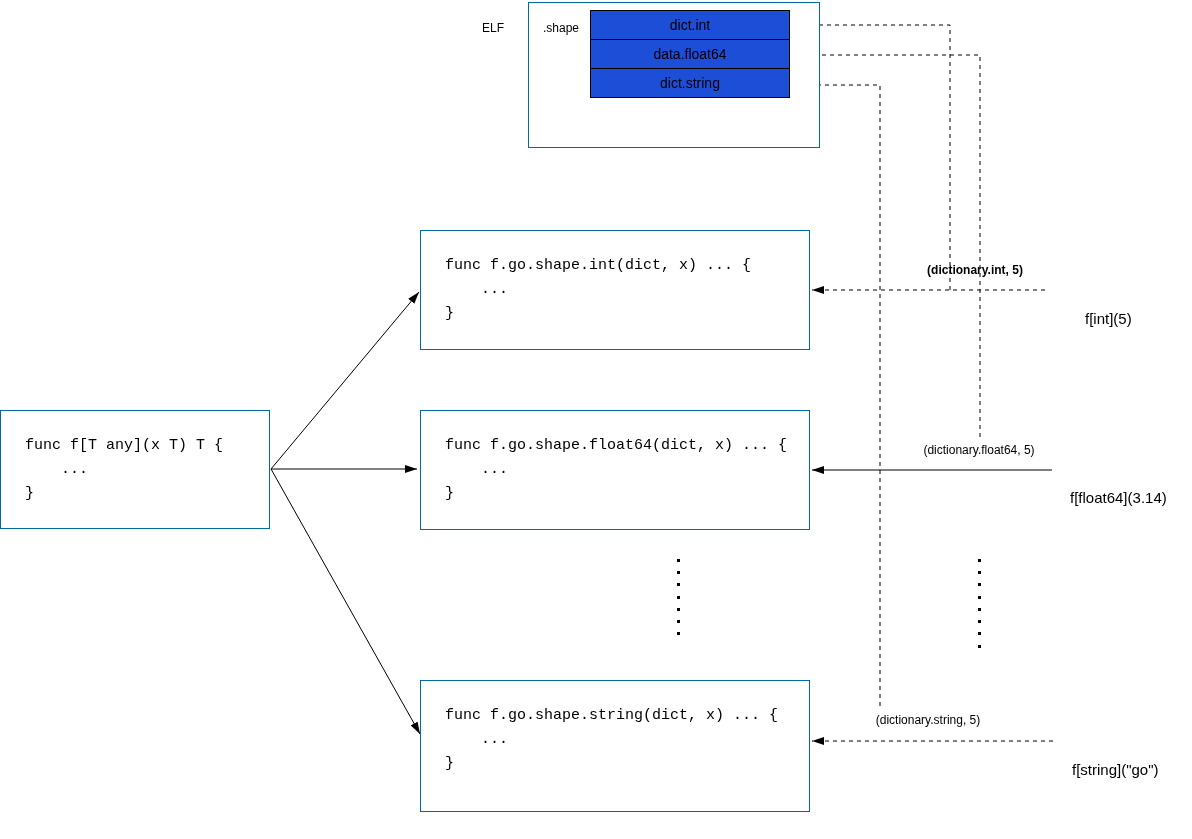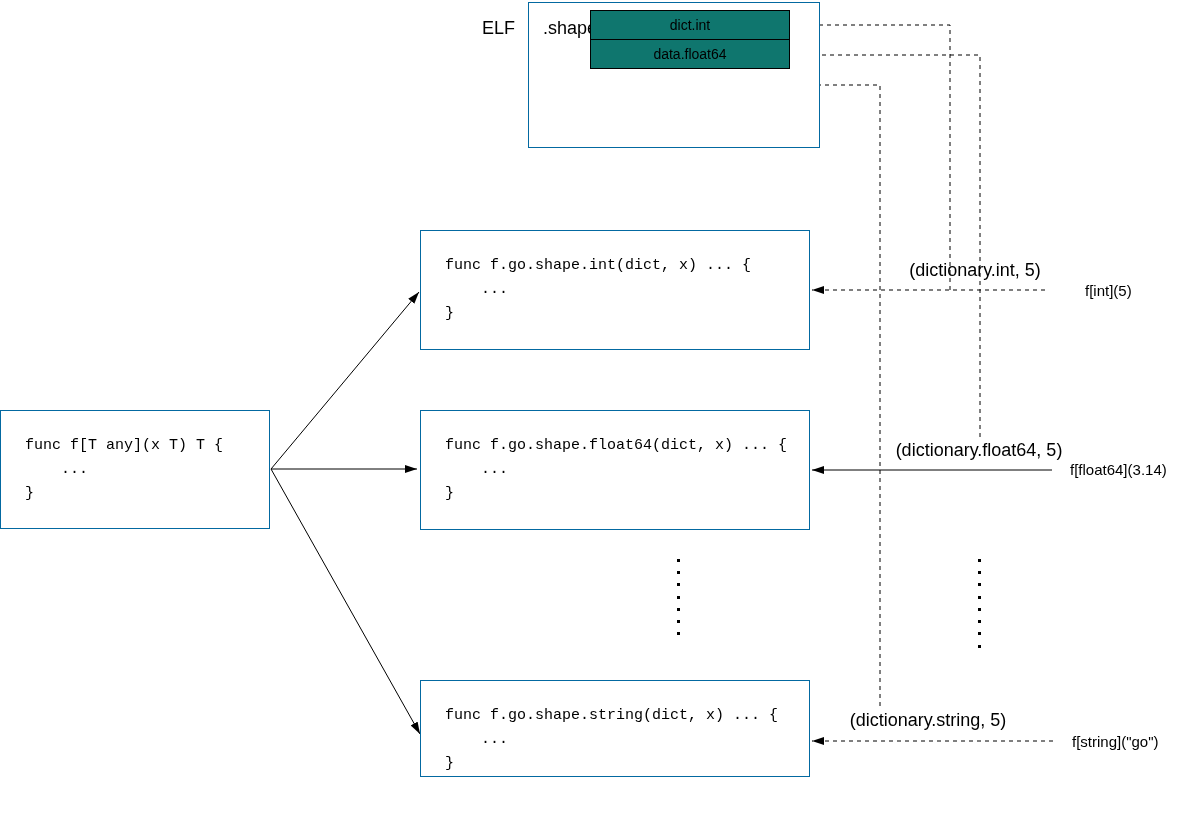--- a/index.html
+++ b/index.html
@@ -14,26 +14,26 @@
   .box{
     position:absolute;border:1px solid #0369a1;background:#ffffff;
     box-sizing:border-box;
   }
   .code-box{
     padding-top:23px;padding-left:24px;
     font-family:"Liberation Mono","DejaVu Sans Mono",monospace;
     font-size:15px;line-height:24px;
   }
   .code-line{white-space:pre;}
-  .label{position:absolute;font-size:18px;line-height:16px;white-space:nowrap;}
+  .label{position:absolute;font-size:12px;line-height:16px;white-space:nowrap;}
   .label.center{transform:translate(-50%,-50%);}
-  .call-expr{position:absolute;font-size:15px;line-height:16px;white-space:nowrap;}
+  .call-expr{position:absolute;font-size:15px;line-height:16px;white-space:nowrap;margin-top:28px;}
   .dict-stack{position:absolute;left:590px;top:10px;width:200px;}
   .dict-cell{
-    width:200px;height:30px;border:1px solid #000;background:#0f766e;
+    width:200px;height:30px;border:1px solid #000;background:#1d4ed8;
     box-sizing:border-box;text-align:center;line-height:28px;font-size:14px;
     margin-top:-1px;
   }
   .dict-cell:first-child{margin-top:0;}
 </style>
 </head>
 <body>
 
 <div class="canvas">
 
@@ -82,47 +82,48 @@
 
     <div class="label" style="left:482px;top:20px;">ELF</div>
 
     <div class="box" style="left:528px;top:2px;width:292px;height:146px;"></div>
 
     <div class="label" style="left:543px;top:20px;">.shape</div>
 
     <div class="dict-stack">
       <div class="dict-cell">dict.int</div>
       <div class="dict-cell">data.float64</div>
+      <div class="dict-cell">dict.string</div>
     </div>
 
     <div class="box code-box" style="left:0px;top:410px;width:270px;height:119px;">
       <div class="code-line">func f[T any](x T) T {</div>
       <div class="code-line">    ...</div>
       <div class="code-line">}</div>
     </div>
 
     <div class="box code-box" style="left:420px;top:230px;width:390px;height:120px;">
       <div class="code-line">func f.go.shape.int(dict, x) ... {</div>
       <div class="code-line">    ...</div>
       <div class="code-line">}</div>
     </div>
 
     <div class="box code-box" style="left:420px;top:410px;width:390px;height:120px;">
       <div class="code-line">func f.go.shape.float64(dict, x) ... {</div>
       <div class="code-line">    ...</div>
       <div class="code-line">}</div>
     </div>
 
-    <div class="box code-box" style="left:420px;top:680px;width:390px;height:97px;">
+    <div class="box code-box" style="left:420px;top:680px;width:390px;height:132px;">
       <div class="code-line">func f.go.shape.string(dict, x) ... {</div>
       <div class="code-line">    ...</div>
       <div class="code-line">}</div>
     </div>
 
-    <div class="label center" style="left:975px;top:270px;">(dictionary.int, 5)</div>
+    <div class="label center" style="left:975px;top:270px;font-weight:bold;">(dictionary.int, 5)</div>
     <div class="label center" style="left:979px;top:450px;">(dictionary.float64, 5)</div>
     <div class="label center" style="left:928px;top:720px;">(dictionary.string, 5)</div>
 
     <div class="call-expr" style="left:1085px;top:283px;">f[int](5)</div>
     <div class="call-expr" style="left:1070px;top:462px;">f[float64](3.14)</div>
     <div class="call-expr" style="left:1072px;top:734px;">f[string]("go")</div>
 
   </div>
 </div>
 

